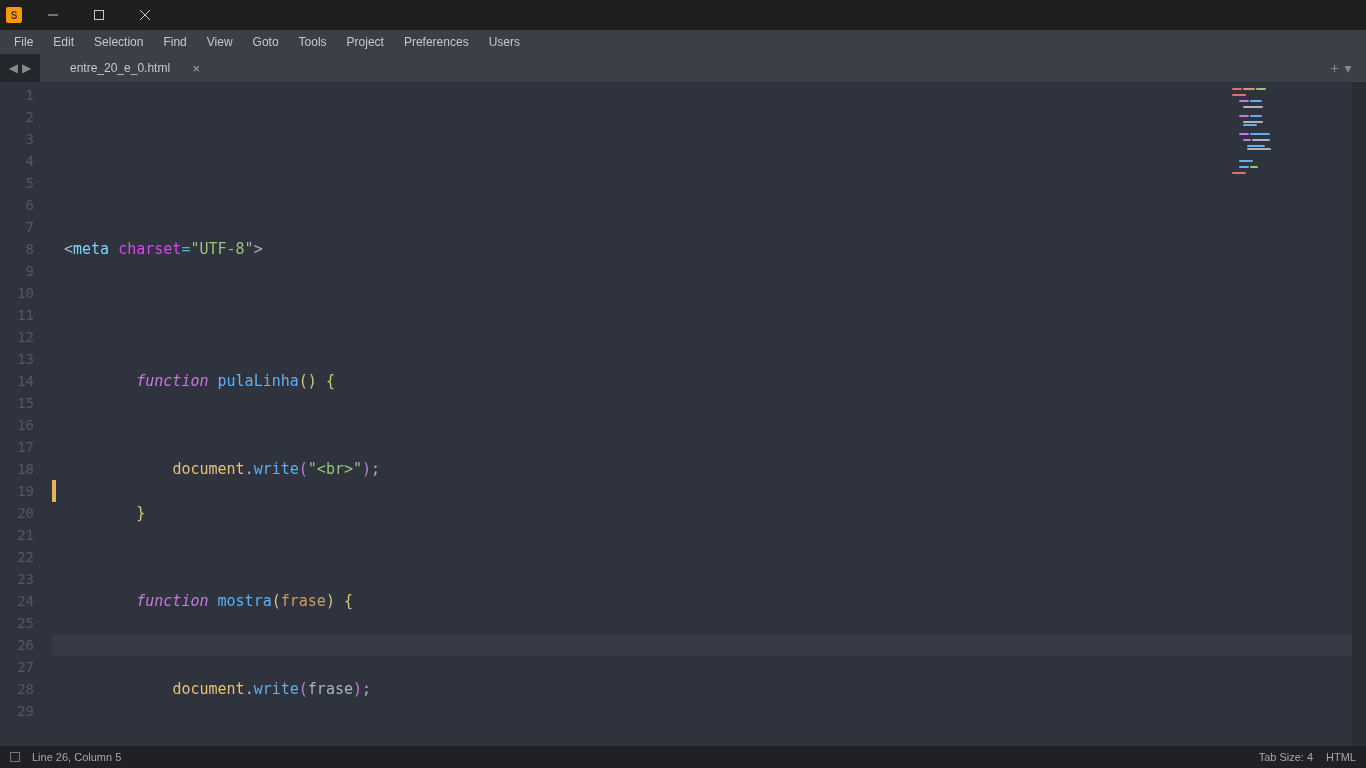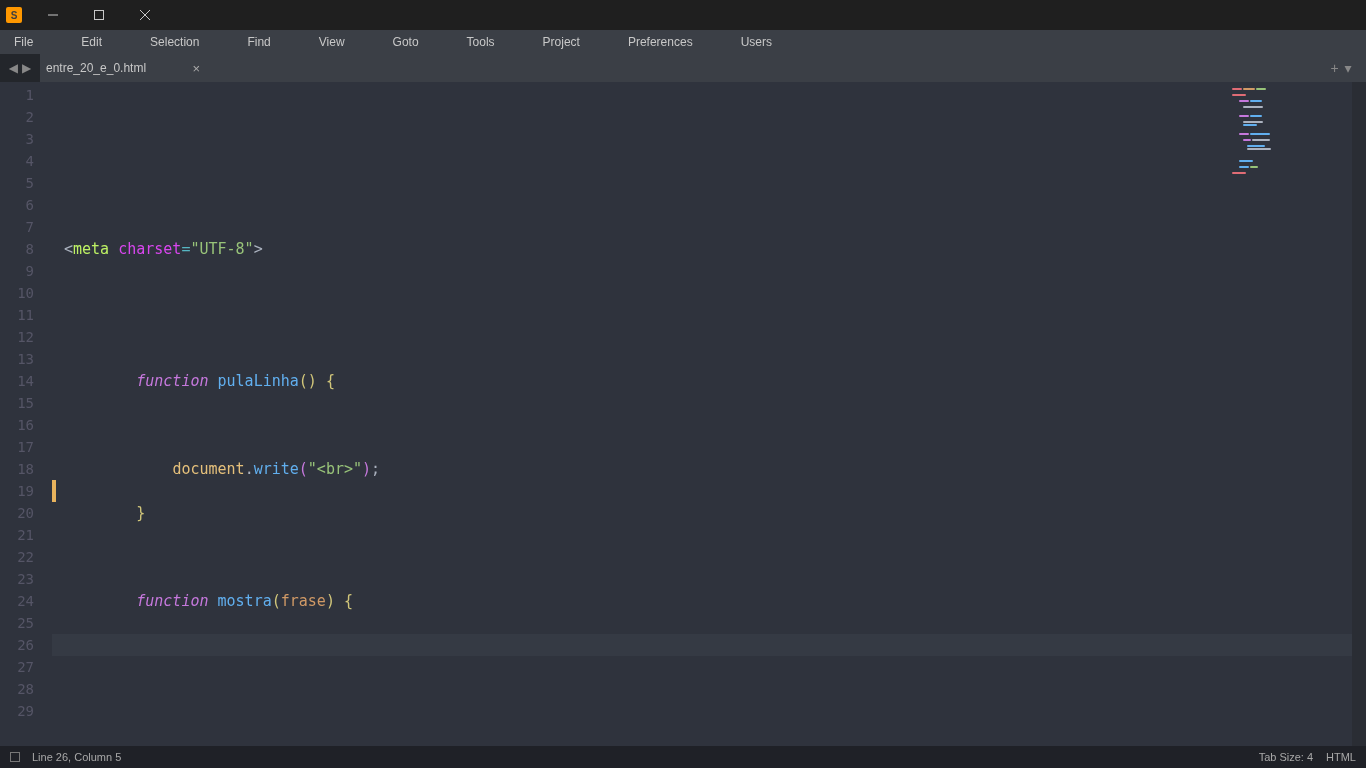--- a/index.html
+++ b/index.html
@@ -23,36 +23,36 @@
   .win-controls { display: flex; height: 100%; }
   .win-btn {
     width: 46px; display: flex; align-items: center; justify-content: center;
     color: #c8c8c8; font-size: 10px;
   }
   .win-btn svg { stroke: #c8c8c8; }
   
   .menubar {
     height: 24px; background: #3b3f46; display: flex; align-items: center;
     padding-left: 4px; font-family: "Segoe UI", Tahoma, sans-serif;
-    font-size: 12px; color: #c8c8c8; gap: 28px;
+    font-size: 12px; color: #c8c8c8;
   }
   .menu-item { padding: 0 10px; }
   
   .tabarea {
     height: 28px; background: #23262b; display: flex; align-items: stretch;
     font-family: "Segoe UI", Tahoma, sans-serif;
   }
   .tab-nav {
     width: 40px; display: flex; align-items: center; justify-content: center;
     color: #888;
   }
   .tab-nav span { margin: 0 2px; font-size: 12px; }
   .tab {
     background: #3b3f46; min-width: 170px; display: flex; align-items: center;
-    padding: 0 10px 0 6px; color: #c8c8c8; font-size: 12px;
+    padding: 0 10px 0 30px; color: #c8c8c8; font-size: 12px;
     justify-content: space-between;
   }
   .tab-close { color: #aaa; font-size: 13px; margin-left: 18px; }
   .tab-spacer { flex: 1; background: #3b3f46; }
   .tab-right {
     width: 50px; background: #3b3f46; display: flex; align-items: center;
     justify-content: center; color: #888; font-size: 14px;
   }
   .tab-right span { margin: 0 3px; }
   
@@ -98,21 +98,21 @@
     height: 22px; background: #1f2127; display: flex; align-items: center;
     font-family: "Segoe UI", Tahoma, sans-serif; font-size: 11px;
     color: #a8a8a8; padding: 0 10px; justify-content: space-between;
   }
   .status-left { display: flex; align-items: center; gap: 12px; }
   .status-right { display: flex; align-items: center; gap: 13px; }
   .sq { width: 10px; height: 10px; border: 1px solid #777; }
   
   .p  { color: #abb2bf; }       
   .kw { color: #c678dd; font-style: italic; } 
-  .tag{ color: #bef264; }       
+  .tag{ color: #7dd3fc; }       
   .attr{ color: #d946ef; }      
   .op { color: #56b6c2; }       
   .str{ color: #98c379; }       
   .fn { color: #61afef; }       
   .id { color: #abb2bf; }       
   .idor{ color: #d19a66; }      
   .obj{ color: #e5c07b; }       
   .ang{ color: #abb2bf; }       
   .brk1 { color: #d1c67a; }     
   .brk2 { color: #c678dd; }     
@@ -211,20 +211,21 @@
 <span class="row"><span class="ang">&lt;</span><span class="tag">meta</span> <span class="attr">charset</span><span class="op">=</span><span class="str">"UTF-8"</span><span class="ang">&gt;</span></span>
 <span class="row"></span>
 <span class="row"></span>
 <span class="row">        <span class="kw">function</span><span> </span><span class="fn">pulaLinha</span><span class="brk1">(</span><span class="brk1">)</span><span> </span><span class="brk1">{</span></span>
 <span class="row"></span>
 <span class="row"><span>            </span><span class="obj">document</span><span class="p">.</span><span class="fn">write</span><span class="brk2">(</span><span class="str">"&lt;br&gt;"</span><span class="brk2">)</span><span class="p">;</span></span>
 <span class="row"><span>        </span><span class="brk1">}</span></span>
 <span class="row"></span>
 <span class="row">        <span class="kw">function</span><span> </span><span class="fn">mostra</span><span class="brk1">(</span><span class="idor">frase</span><span class="brk1">)</span><span> </span><span class="brk1">{</span></span>
 <span class="row"></span>
+<span class="row"><span>            </span><span class="obj">document</span><span class="p">.</span><span class="fn">write</span><span class="brk2">(</span><span class="id">frase</span><span class="brk2">)</span><span class="p">;</span></span>
 <span class="row"></span>
 
 
 
 
 
 
 
 
 

